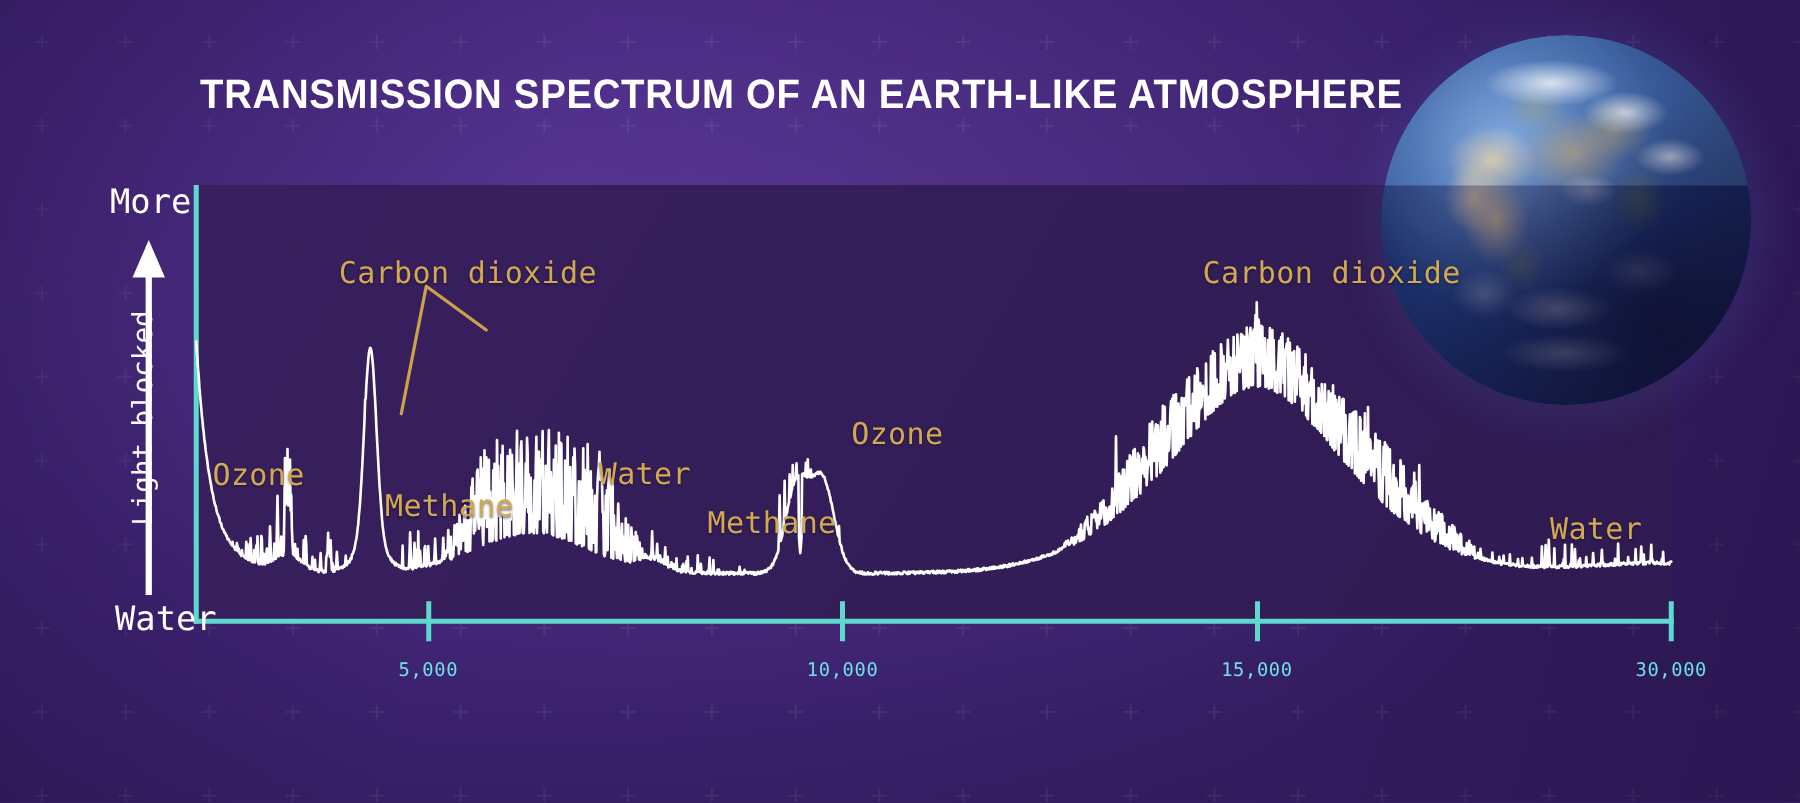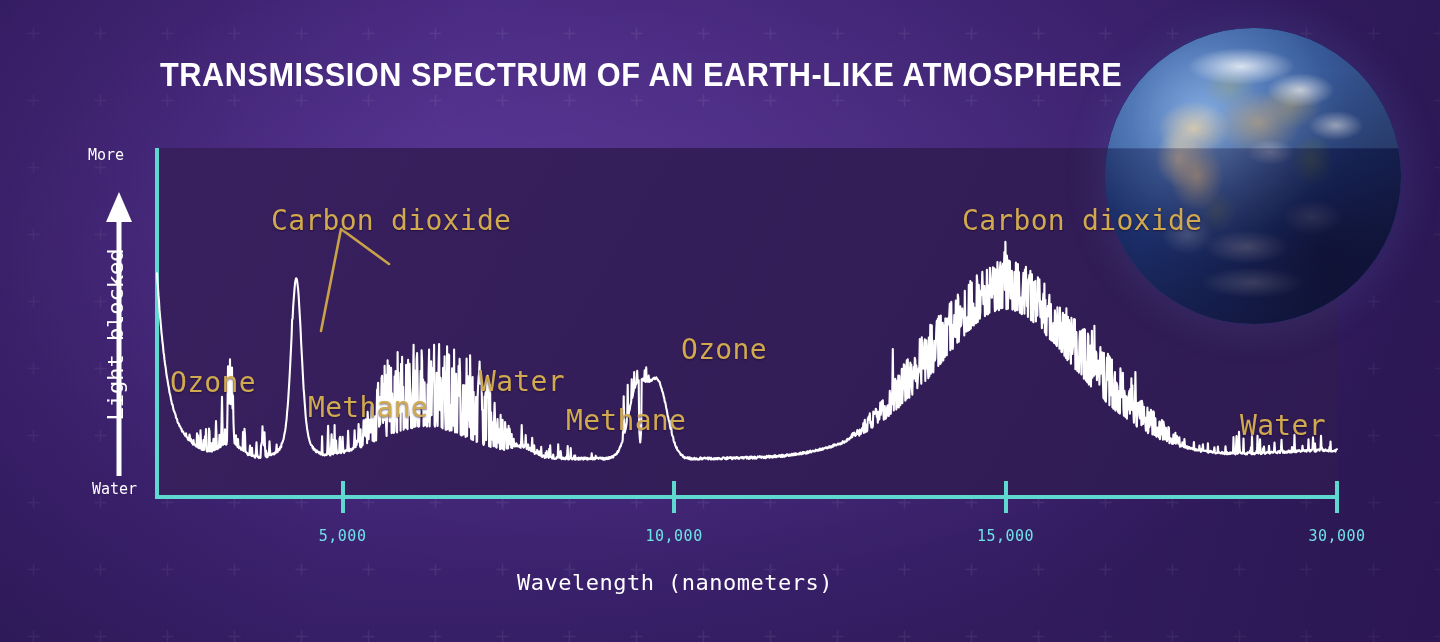--- a/index.html
+++ b/index.html
@@ -101,21 +101,21 @@
     font-size: 22px;
     letter-spacing: 0.5px;
   }
   .x-axis-title-inner { margin-left: -90px; display:inline-block; }
 
   
   .y-more, .y-less {
     position: absolute;
     color: #ffffff;
     font-family: "DejaVu Sans Mono", monospace;
-    font-size: 15px;
+    font-size: 27px;
     white-space: nowrap;
   }
   .y-more { left: 88px; top: 146px; }
   .y-less { left: 92px; top: 480px; }
   .y-axis-title {
     position: absolute;
     left: -5px;
     top: 322px;
     width: 240px;
     text-align: center;
@@ -126,21 +126,21 @@
     transform-origin: center center;
     white-space: nowrap;
   }
   .y-arrow { position: absolute; left: 104px; top: 186px; }
 
   
   .gas-label {
     position: absolute;
     color: #d1a94f;
     font-family: "DejaVu Sans Mono", monospace;
-    font-size: 28px;
+    font-size: 24px;
     letter-spacing: 0.3px;
     white-space: nowrap;
     text-shadow: 0 1px 2px rgba(20,8,45,0.6);
   }
   .leader { position: absolute; left: 0; top: 0; pointer-events: none; }
 
   
   #spectrum { position: absolute; left: 0; top: 0; }
 
   
@@ -248,23 +248,20 @@
   <div id="xticks">
       <div class="tick" style="left: 340.618px;"></div>
       <div class="tick-label" style="left: 342.618px;">5,000</div>
       <div class="tick" style="left: 672.079px;"></div>
       <div class="tick-label" style="left: 674.079px;">10,000</div>
       <div class="tick" style="left: 1003.54px;"></div>
       <div class="tick-label" style="left: 1005.54px; text-align: right;">15,000</div>
       <div class="tick" style="left: 1335px;"></div>
       <div class="tick-label" style="left: 1337px;">30,000</div>
     </div>
-  <div class="x-axis-title">
-    <span class="x-axis-title-inner">Wavelength (nanometers)</span>
-  </div>
 
   <svg id="spectrum" width="1440" height="642">
       <path d="M157.0 273.3 L157.5 281.9 L158.0 288.0 L158.5 295.9 L159.0 301.3 L159.5 309.9 L160.0 315.7 L160.5 321.2 L161.0 326.6 L161.5 332.8 L162.0 336.9 L162.5 342.5 L163.0 345.9 L163.5 352.2 L164.0 354.7 L164.5 359.9 L165.0 363.7 L165.5 366.6 L166.0 370.3 L166.5 374.8 L167.0 377.6 L167.5 380.1 L168.0 383.3 L168.5 386.3 L169.0 388.7 L169.5 392.6 L170.0 394.2 L170.5 396.2 L171.0 399.6 L171.5 401.6 L172.0 404.2 L172.5 404.4 L173.0 407.0 L173.5 409.7 L174.0 411.0 L174.5 412.0 L175.0 413.3 L175.5 414.5 L176.0 417.7 L176.5 418.5 L177.0 418.9 L177.5 421.8 L178.0 423.1 L178.5 423.3 L179.0 424.4 L179.5 426.1 L180.0 426.1 L180.5 427.3 L181.0 428.6 L181.5 428.7 L182.0 431.5 L182.5 431.1 L183.0 431.5 L183.5 432.5 L184.0 433.9 L184.5 433.8 L185.0 435.6 L185.5 436.2 L186.0 433.4 L186.5 436.7 L187.0 437.4 L187.5 437.8 L188.0 439.7 L188.5 437.5 L189.0 440.2 L189.5 434.5 L190.0 437.4 L190.5 441.1 L191.0 438.9 L191.5 441.9 L192.0 443.1 L192.5 442.7 L193.0 444.7 L193.5 440.0 L194.0 443.9 L194.5 444.6 L195.0 444.8 L195.5 445.8 L196.0 444.9 L196.5 446.7 L197.0 433.4 L197.5 446.7 L198.0 435.2 L198.5 448.0 L199.0 447.4 L199.5 448.1 L200.0 443.4 L200.5 430.4 L201.0 441.9 L201.5 449.6 L202.0 448.4 L202.5 449.9 L203.0 448.4 L203.5 440.0 L204.0 449.9 L204.5 444.3 L205.0 436.4 L205.5 443.3 L206.0 429.0 L206.5 449.6 L207.0 451.4 L207.5 450.4 L208.0 451.3 L208.5 450.3 L209.0 428.6 L209.5 431.1 L210.0 451.5 L210.5 442.7 L211.0 451.1 L211.5 450.6 L212.0 451.6 L212.5 443.0 L213.0 444.2 L213.5 438.8 L214.0 450.2 L214.5 450.2 L215.0 449.8 L215.5 438.6 L216.0 421.0 L216.5 436.7 L217.0 449.3 L217.5 448.4 L218.0 447.6 L218.5 448.4 L219.0 445.7 L219.5 434.8 L220.0 439.6 L220.5 447.2 L221.0 445.8 L221.5 423.1 L222.0 396.7 L222.5 424.6 L223.0 445.0 L223.5 435.3 L224.0 440.5 L224.5 443.9 L225.0 429.2 L225.5 443.0 L226.0 444.6 L226.5 444.5 L227.0 440.1 L227.5 407.7 L228.0 366.4 L228.5 403.5 L229.0 371.6 L229.5 398.9 L230.0 359.2 L230.5 404.3 L231.0 385.8 L231.5 402.7 L232.0 367.6 L232.5 408.4 L233.0 395.8 L233.5 422.7 L234.0 434.6 L234.5 443.3 L235.0 443.2 L235.5 444.4 L236.0 435.2 L236.5 445.2 L237.0 444.5 L237.5 446.9 L238.0 439.1 L238.5 447.4 L239.0 448.2 L239.5 446.7 L240.0 447.2 L240.5 447.9 L241.0 449.7 L241.5 449.3 L242.0 449.9 L242.5 449.8 L243.0 432.1 L243.5 451.0 L244.0 445.0 L244.5 428.8 L245.0 435.0 L245.5 451.9 L246.0 451.8 L246.5 452.5 L247.0 452.9 L247.5 454.5 L248.0 455.2 L248.5 453.6 L249.0 455.0 L249.5 453.0 L250.0 445.5 L250.5 453.4 L251.0 455.3 L251.5 455.8 L252.0 447.9 L252.5 456.0 L253.0 455.5 L253.5 455.7 L254.0 455.5 L254.5 457.3 L255.0 457.6 L255.5 456.7 L256.0 451.2 L256.5 442.4 L257.0 452.7 L257.5 456.2 L258.0 457.2 L258.5 456.5 L259.0 458.1 L259.5 457.0 L260.0 456.3 L260.5 457.8 L261.0 445.9 L261.5 444.1 L262.0 441.8 L262.5 426.2 L263.0 441.5 L263.5 438.6 L264.0 445.5 L264.5 432.3 L265.0 446.4 L265.5 455.9 L266.0 450.5 L266.5 457.3 L267.0 453.2 L267.5 457.3 L268.0 455.4 L268.5 455.4 L269.0 450.7 L269.5 441.4 L270.0 450.2 L270.5 455.3 L271.0 455.1 L271.5 455.0 L272.0 454.0 L272.5 454.0 L273.0 453.4 L273.5 453.4 L274.0 454.5 L274.5 453.5 L275.1 452.3 L275.6 453.3 L276.1 451.6 L276.6 444.5 L277.1 451.5 L277.6 452.1 L278.1 449.1 L278.6 449.9 L279.1 450.1 L279.6 449.7 L280.1 447.5 L280.6 446.4 L281.1 447.3 L281.6 443.4 L282.1 443.2 L282.6 442.0 L283.1 440.4 L283.6 439.2 L284.1 435.8 L284.6 433.2 L285.1 431.0 L285.6 427.7 L286.1 422.9 L286.6 419.3 L287.1 412.2 L287.6 407.3 L288.1 401.2 L288.6 392.9 L289.1 385.0 L289.6 376.1 L290.1 366.8 L290.6 356.6 L291.1 346.4 L291.6 336.2 L292.1 319.8 L292.6 318.8 L293.1 308.0 L293.6 300.7 L294.1 294.3 L294.6 287.9 L295.1 282.6 L295.6 280.0 L296.1 278.3 L296.6 278.8 L297.1 280.7 L297.6 284.8 L298.1 289.2 L298.6 295.1 L299.1 303.8 L299.6 312.5 L300.1 320.5 L300.6 329.9 L301.1 341.7 L301.6 351.0 L302.1 359.9 L302.6 369.7 L303.1 379.0 L303.6 388.4 L304.1 394.2 L304.6 401.6 L305.1 408.1 L305.6 415.3 L306.1 420.7 L306.6 424.7 L307.1 428.7 L307.6 431.5 L308.1 434.5 L308.6 437.4 L309.1 438.9 L309.6 441.2 L310.1 442.6 L310.6 444.3 L311.1 445.1 L311.6 445.3 L312.1 445.8 L312.6 448.0 L313.1 446.9 L313.6 449.7 L314.1 448.8 L314.6 448.9 L315.1 450.2 L315.6 451.4 L316.1 452.1 L316.6 450.3 L317.1 452.3 L317.6 451.4 L318.1 451.8 L318.6 451.9 L319.1 453.4 L319.6 452.4 L320.1 452.8 L320.6 454.4 L321.1 454.3 L321.6 453.2 L322.1 436.4 L322.6 455.2 L323.1 454.3 L323.6 454.2 L324.1 454.6 L324.6 455.5 L325.1 455.2 L325.6 454.4 L326.1 454.6 L326.6 455.1 L327.1 454.0 L327.6 441.8 L328.1 425.9 L328.6 442.5 L329.1 454.2 L329.6 453.8 L330.1 455.5 L330.6 455.0 L331.1 446.3 L331.6 434.3 L332.1 447.3 L332.6 454.1 L333.1 454.3 L333.6 439.7 L334.1 452.9 L334.6 425.0 L335.1 452.9 L335.6 449.7 L336.1 440.6 L336.6 449.7 L337.1 453.6 L337.6 452.1 L338.1 452.5 L338.6 453.0 L339.1 452.5 L339.6 438.6 L340.1 436.8 L340.6 452.4 L341.1 453.1 L341.6 452.2 L342.1 446.5 L342.6 436.9 L343.1 447.5 L343.6 450.9 L344.1 452.9 L344.6 451.1 L345.1 451.5 L345.6 450.4 L346.1 450.1 L346.6 450.5 L347.1 450.8 L347.6 444.1 L348.1 430.8 L348.6 443.5 L349.1 451.3 L349.6 450.4 L350.1 449.0 L350.6 450.0 L351.1 450.4 L351.6 450.4 L352.1 448.8 L352.6 448.3 L353.1 449.0 L353.6 447.8 L354.1 442.7 L354.6 430.2 L355.1 442.5 L355.6 447.1 L356.1 441.7 L356.6 445.0 L357.1 440.4 L357.6 442.0 L358.1 438.8 L358.6 424.1 L359.1 439.1 L359.6 439.7 L360.1 446.7 L360.6 429.4 L361.1 447.5 L361.6 445.9 L362.1 445.6 L362.6 445.1 L363.1 434.4 L363.6 420.3 L364.1 435.7 L364.6 427.6 L365.1 431.3 L365.6 419.2 L366.1 436.7 L366.6 423.8 L367.1 443.2 L367.6 411.9 L368.1 420.3 L368.6 439.3 L369.1 425.6 L369.6 419.7 L370.1 428.9 L370.6 432.5 L371.1 426.3 L371.6 406.0 L372.1 404.5 L372.6 440.8 L373.1 415.8 L373.6 433.2 L374.1 441.5 L374.6 420.9 L375.1 416.2 L375.6 439.5 L376.1 440.5 L376.6 415.9 L377.1 389.7 L377.6 390.5 L378.1 382.8 L378.6 402.5 L379.1 426.8 L379.6 397.0 L380.1 424.6 L380.6 410.4 L381.1 406.0 L381.6 378.0 L382.1 375.7 L382.6 415.9 L383.1 422.9 L383.6 383.8 L384.1 420.2 L384.6 365.8 L385.1 387.0 L385.6 374.8 L386.1 425.7 L386.6 436.0 L387.1 414.1 L387.6 360.3 L388.1 411.6 L388.6 414.4 L389.1 365.9 L389.6 421.5 L390.1 395.1 L390.6 399.3 L391.1 367.8 L391.6 433.1 L392.1 393.2 L392.6 409.3 L393.1 405.7 L393.6 433.0 L394.1 432.4 L394.6 376.2 L395.1 407.8 L395.6 371.1 L396.1 408.4 L396.6 431.1 L397.1 432.5 L397.6 352.0 L398.1 388.9 L398.6 372.6 L399.1 399.4 L399.6 412.9 L400.1 388.3 L400.6 430.8 L401.1 363.8 L401.6 411.4 L402.1 356.7 L402.6 411.7 L403.1 386.7 L403.6 429.8 L404.1 401.2 L404.6 420.0 L405.1 427.8 L405.6 405.5 L406.1 364.8 L406.6 401.9 L407.1 428.4 L407.6 429.1 L408.1 359.8 L408.6 415.8 L409.1 384.6 L409.6 363.9 L410.1 388.2 L410.6 393.8 L411.1 427.9 L411.6 406.8 L412.1 428.2 L412.6 410.2 L413.1 374.9 L413.6 344.7 L414.1 426.9 L414.6 405.0 L415.1 370.8 L415.6 426.5 L416.1 416.5 L416.6 359.4 L417.1 353.0 L417.6 377.5 L418.1 426.2 L418.6 426.7 L419.1 426.3 L419.6 409.7 L420.1 401.9 L420.6 370.9 L421.1 405.4 L421.6 350.2 L422.1 361.2 L422.6 409.7 L423.1 379.5 L423.6 426.3 L424.1 411.9 L424.6 382.3 L425.1 413.6 L425.6 425.1 L426.1 411.9 L426.6 425.2 L427.1 426.6 L427.6 384.3 L428.1 421.8 L428.6 374.0 L429.1 349.5 L429.6 426.5 L430.1 408.3 L430.6 366.6 L431.1 361.2 L431.6 415.3 L432.1 382.9 L432.6 373.0 L433.1 367.7 L433.6 371.6 L434.1 344.9 L434.6 425.2 L435.1 426.6 L435.6 411.3 L436.1 416.3 L436.6 372.7 L437.1 415.7 L437.6 426.0 L438.1 399.7 L438.6 363.8 L439.1 344.0 L439.6 396.2 L440.1 410.2 L440.6 377.7 L441.1 387.3 L441.6 427.3 L442.1 427.3 L442.6 428.3 L443.1 367.9 L443.6 387.1 L444.1 395.2 L444.6 356.4 L445.1 413.2 L445.6 429.6 L446.1 371.7 L446.6 429.8 L447.1 346.3 L447.6 429.0 L448.1 356.8 L448.6 354.3 L449.1 355.3 L449.6 430.8 L450.1 429.9 L450.6 419.8 L451.1 404.8 L451.6 430.5 L452.1 368.4 L452.6 384.3 L453.1 402.6 L453.6 425.7 L454.1 349.5 L454.6 425.2 L455.1 432.5 L455.6 431.0 L456.1 373.7 L456.6 431.7 L457.1 432.6 L457.6 396.8 L458.1 395.8 L458.6 365.9 L459.1 395.8 L459.6 358.8 L460.1 374.1 L460.6 434.7 L461.1 433.2 L461.6 435.5 L462.1 434.9 L462.6 411.7 L463.1 385.1 L463.6 434.4 L464.1 385.9 L464.6 385.3 L465.1 422.9 L465.6 436.9 L466.1 401.5 L466.6 358.6 L467.1 436.1 L467.6 375.7 L468.1 379.7 L468.6 420.2 L469.1 381.0 L469.6 427.1 L470.1 355.3 L470.6 390.5 L471.1 438.3 L471.6 439.4 L472.1 427.9 L472.6 377.1 L473.1 440.1 L473.6 391.9 L474.1 414.5 L474.6 434.1 L475.1 416.4 L475.6 429.6 L476.1 396.7 L476.6 441.9 L477.1 441.6 L477.6 397.8 L478.1 385.5 L478.6 377.6 L479.1 372.3 L479.6 361.5 L480.1 383.7 L480.6 371.6 L481.1 381.6 L481.6 383.0 L482.1 410.0 L482.6 409.7 L483.1 443.3 L483.6 445.0 L484.1 443.4 L484.6 396.5 L485.1 399.1 L485.6 392.0 L486.1 440.1 L486.6 388.8 L487.1 382.4 L487.6 375.7 L488.1 397.2 L488.6 390.9 L489.1 446.2 L489.6 420.2 L490.1 384.7 L490.6 447.0 L491.1 412.2 L491.6 427.6 L492.1 439.4 L492.6 422.4 L493.1 438.5 L493.6 446.3 L494.1 417.8 L494.6 402.9 L495.1 420.5 L495.6 446.8 L496.1 425.2 L496.6 447.7 L497.1 427.8 L497.6 419.0 L498.1 439.9 L498.6 442.6 L499.1 429.5 L499.6 442.4 L500.1 449.2 L500.6 414.7 L501.1 435.2 L501.6 421.0 L502.1 448.8 L502.6 419.9 L503.1 448.7 L503.6 449.2 L504.1 449.9 L504.6 447.7 L505.1 422.0 L505.6 430.5 L506.1 430.0 L506.6 429.4 L507.1 448.7 L507.6 448.1 L508.1 448.2 L508.6 425.7 L509.1 444.4 L509.6 428.6 L510.1 433.9 L510.6 435.1 L511.2 447.6 L511.7 434.1 L512.2 448.0 L512.7 444.6 L513.2 444.9 L513.7 438.8 L514.2 446.3 L514.7 446.5 L515.2 446.3 L515.7 445.2 L516.2 443.3 L516.7 446.2 L517.2 444.4 L517.7 446.2 L518.2 446.5 L518.7 446.0 L519.2 446.1 L519.7 447.1 L520.2 444.7 L520.7 447.8 L521.2 441.2 L521.7 425.1 L522.2 440.2 L522.7 445.1 L523.2 447.3 L523.7 447.7 L524.2 446.6 L524.7 444.8 L525.2 445.7 L525.7 435.0 L526.2 445.3 L526.7 448.9 L527.2 444.5 L527.7 448.6 L528.2 444.5 L528.7 450.0 L529.2 448.9 L529.7 449.5 L530.2 447.7 L530.7 449.8 L531.2 451.2 L531.7 446.8 L532.2 437.8 L532.7 448.4 L533.2 451.8 L533.7 451.9 L534.2 445.4 L534.7 453.9 L535.2 453.5 L535.7 452.1 L536.2 453.1 L536.7 453.3 L537.2 449.8 L537.7 453.4 L538.2 453.7 L538.7 454.9 L539.2 451.2 L539.7 455.3 L540.2 454.6 L540.7 455.5 L541.2 446.7 L541.7 456.6 L542.2 456.9 L542.7 455.8 L543.2 455.8 L543.7 455.4 L544.2 455.9 L544.7 457.9 L545.2 457.5 L545.7 452.7 L546.2 457.5 L546.7 451.1 L547.2 456.8 L547.7 456.2 L548.2 456.3 L548.7 457.9 L549.2 448.9 L549.7 456.6 L550.2 445.2 L550.7 457.0 L551.2 457.1 L551.7 457.1 L552.2 458.6 L552.7 457.4 L553.2 454.5 L553.7 458.5 L554.2 458.8 L554.7 459.0 L555.2 458.8 L555.7 458.4 L556.2 458.7 L556.7 457.1 L557.2 457.6 L557.7 457.5 L558.2 444.2 L558.7 457.4 L559.2 451.7 L559.7 457.1 L560.2 457.9 L560.7 451.1 L561.2 456.3 L561.7 459.2 L562.2 457.4 L562.7 458.1 L563.2 457.7 L563.7 459.0 L564.2 458.7 L564.7 458.2 L565.2 459.4 L565.7 457.3 L566.2 458.4 L566.7 458.6 L567.2 453.9 L567.7 446.0 L568.2 459.4 L568.7 459.5 L569.2 459.2 L569.7 457.6 L570.2 457.5 L570.7 448.0 L571.2 458.5 L571.7 457.9 L572.2 459.5 L572.7 458.6 L573.2 458.4 L573.7 458.5 L574.2 455.6 L574.7 459.5 L575.2 455.6 L575.7 459.6 L576.2 458.2 L576.7 458.3 L577.2 458.1 L577.7 458.5 L578.2 459.7 L578.7 457.5 L579.2 458.1 L579.7 459.3 L580.2 458.2 L580.7 459.4 L581.2 457.6 L581.7 457.6 L582.2 457.8 L582.7 458.3 L583.2 459.7 L583.7 459.3 L584.2 457.4 L584.7 458.9 L585.2 458.8 L585.7 457.6 L586.2 458.9 L586.7 457.8 L587.2 459.7 L587.7 458.2 L588.2 459.3 L588.7 458.4 L589.2 458.7 L589.7 458.3 L590.2 459.2 L590.7 457.5 L591.2 459.0 L591.7 453.4 L592.2 457.9 L592.7 459.5 L593.2 457.7 L593.7 457.8 L594.2 459.5 L594.7 458.1 L595.2 459.1 L595.7 455.8 L596.2 458.1 L596.7 457.5 L597.2 457.7 L597.7 458.2 L598.2 457.8 L598.7 458.9 L599.2 457.8 L599.7 457.8 L600.2 457.5 L600.7 457.7 L601.2 458.9 L601.7 457.9 L602.2 458.6 L602.7 457.6 L603.2 459.7 L603.7 458.1 L604.2 458.0 L604.7 459.7 L605.2 459.3 L605.7 459.3 L606.2 457.5 L606.7 458.6 L607.2 459.1 L607.7 458.9 L608.2 457.4 L608.7 458.9 L609.2 457.1 L609.7 458.3 L610.2 458.3 L610.7 457.0 L611.2 457.6 L611.7 456.3 L612.2 457.5 L612.7 456.1 L613.2 457.5 L613.7 455.7 L614.2 455.4 L614.7 454.6 L615.2 455.0 L615.7 454.4 L616.2 453.7 L616.7 454.3 L617.2 452.2 L617.7 451.1 L618.2 452.2 L618.7 450.6 L619.2 449.4 L619.7 447.8 L620.2 446.4 L620.7 446.5 L621.2 444.3 L621.7 443.0 L622.2 442.3 L622.7 440.1 L623.2 423.0 L623.7 396.2 L624.2 421.3 L624.7 432.7 L625.2 430.3 L625.7 429.0 L626.2 426.0 L626.7 422.8 L627.2 415.0 L627.7 384.7 L628.2 413.2 L628.7 414.1 L629.2 410.9 L629.7 409.9 L630.2 406.0 L630.7 404.0 L631.2 401.7 L631.7 379.4 L632.2 398.1 L632.7 396.0 L633.2 392.7 L633.7 390.9 L634.2 372.1 L634.7 388.2 L635.2 386.8 L635.7 384.6 L636.2 384.1 L636.7 382.1 L637.2 370.7 L637.7 382.3 L638.2 380.4 L638.7 380.3 L639.2 429.8 L639.7 436.7 L640.2 442.5 L640.7 437.3 L641.2 429.5 L641.7 379.1 L642.2 378.9 L642.7 379.0 L643.2 378.6 L643.7 380.6 L644.2 381.1 L644.7 370.3 L645.2 380.2 L645.7 381.9 L646.2 367.4 L646.7 380.8 L647.2 380.9 L647.7 381.7 L648.2 380.0 L648.7 375.6 L649.2 382.0 L649.7 380.5 L650.2 381.3 L650.7 379.7 L651.2 380.6 L651.7 380.8 L652.2 379.6 L652.7 378.6 L653.2 378.9 L653.7 378.2 L654.2 377.5 L654.7 379.1 L655.2 379.1 L655.7 378.6 L656.2 377.3 L656.7 378.0 L657.2 378.9 L657.7 379.7 L658.2 380.4 L658.7 381.3 L659.2 381.2 L659.7 382.0 L660.2 384.6 L660.7 386.1 L661.2 387.7 L661.7 388.7 L662.2 391.4 L662.7 392.0 L663.2 393.9 L663.7 396.5 L664.2 397.8 L664.7 401.7 L665.2 402.1 L665.7 404.6 L666.2 407.9 L666.7 409.8 L667.2 412.6 L667.7 416.0 L668.2 417.1 L668.7 420.4 L669.2 421.5 L669.7 423.9 L670.2 427.7 L670.7 429.0 L671.2 420.8 L671.7 433.3 L672.2 435.4 L672.7 436.1 L673.2 437.4 L673.7 441.0 L674.2 442.7 L674.7 442.4 L675.2 445.2 L675.7 446.2 L676.2 447.9 L676.7 447.2 L677.2 449.8 L677.7 450.1 L678.2 450.9 L678.7 451.1 L679.2 452.1 L679.7 452.5 L680.2 453.4 L680.7 454.8 L681.2 454.2 L681.7 455.4 L682.2 455.4 L682.7 455.2 L683.2 457.2 L683.7 456.9 L684.2 456.8 L684.7 458.3 L685.2 457.4 L685.7 458.0 L686.2 457.7 L686.7 458.2 L687.2 457.6 L687.7 457.2 L688.2 458.8 L688.7 457.7 L689.2 458.9 L689.7 457.2 L690.2 459.4 L690.7 459.3 L691.2 459.4 L691.7 458.1 L692.2 459.6 L692.7 459.3 L693.2 459.4 L693.7 459.3 L694.2 457.8 L694.7 459.4 L695.2 458.4 L695.7 459.5 L696.2 458.4 L696.7 458.4 L697.2 458.9 L697.7 459.7 L698.2 459.7 L698.7 459.2 L699.2 459.0 L699.7 459.5 L700.2 457.5 L700.7 457.4 L701.2 457.9 L701.7 458.9 L702.2 459.5 L702.7 458.5 L703.2 458.0 L703.7 458.5 L704.2 457.5 L704.7 457.5 L705.2 458.0 L705.7 458.7 L706.2 458.5 L706.7 458.2 L707.2 457.8 L707.7 457.5 L708.2 459.4 L708.7 458.0 L709.2 457.5 L709.7 458.6 L710.2 457.8 L710.7 459.5 L711.2 457.7 L711.7 459.3 L712.2 459.1 L712.7 459.1 L713.2 459.3 L713.7 458.3 L714.2 459.4 L714.7 458.3 L715.2 458.1 L715.7 459.3 L716.2 459.2 L716.7 458.0 L717.2 458.1 L717.7 459.3 L718.2 457.9 L718.7 458.3 L719.2 458.0 L719.7 458.3 L720.2 459.3 L720.7 459.2 L721.2 458.8 L721.7 459.3 L722.2 458.9 L722.7 457.7 L723.2 457.2 L723.7 457.4 L724.2 457.6 L724.7 458.1 L725.2 458.9 L725.7 458.3 L726.2 459.4 L726.7 457.4 L727.2 457.2 L727.7 458.9 L728.2 458.2 L728.7 457.7 L729.2 457.4 L729.7 458.0 L730.2 458.0 L730.7 457.1 L731.2 457.2 L731.7 458.8 L732.2 459.3 L732.7 457.6 L733.2 458.4 L733.7 457.5 L734.2 457.3 L734.7 458.4 L735.2 458.6 L735.7 458.6 L736.2 457.0 L736.7 457.9 L737.2 457.2 L737.7 457.2 L738.2 458.7 L738.7 457.8 L739.2 458.9 L739.7 457.7 L740.2 457.8 L740.7 457.3 L741.2 457.4 L741.7 457.0 L742.2 458.3 L742.7 457.1 L743.2 457.2 L743.7 458.6 L744.2 457.3 L744.7 457.1 L745.2 456.9 L745.7 457.3 L746.2 456.7 L746.7 458.6 L747.3 456.9 L747.8 458.0 L748.3 458.4 L748.8 458.9 L749.3 457.2 L749.8 456.6 L750.3 458.4 L750.8 458.0 L751.3 456.6 L751.8 456.6 L752.3 457.9 L752.8 458.6 L753.3 457.0 L753.8 457.4 L754.3 456.6 L754.8 458.6 L755.3 456.9 L755.8 457.4 L756.3 458.6 L756.8 457.9 L757.3 457.6 L757.8 456.4 L758.3 456.6 L758.8 457.0 L759.3 457.2 L759.8 456.2 L760.3 456.6 L760.8 456.6 L761.3 457.9 L761.8 456.7 L762.3 457.2 L762.8 456.7 L763.3 457.6 L763.8 458.2 L764.3 456.7 L764.8 457.8 L765.3 457.4 L765.8 458.1 L766.3 456.3 L766.8 455.9 L767.3 457.2 L767.8 456.8 L768.3 456.2 L768.8 455.7 L769.3 457.8 L769.8 457.3 L770.3 455.9 L770.8 456.2 L771.3 457.3 L771.8 456.6 L772.3 456.0 L772.8 457.6 L773.3 457.0 L773.8 456.4 L774.3 455.3 L774.8 457.2 L775.3 455.2 L775.8 456.7 L776.3 457.2 L776.8 456.3 L777.3 456.0 L777.8 456.3 L778.3 456.7 L778.8 455.4 L779.3 455.4 L779.8 455.1 L780.3 456.8 L780.8 457.0 L781.3 456.6 L781.8 454.7 L782.3 456.9 L782.8 454.8 L783.3 455.2 L783.8 456.7 L784.3 456.6 L784.8 456.6 L785.3 455.1 L785.8 456.1 L786.3 455.9 L786.8 454.2 L787.3 454.3 L787.8 454.6 L788.3 455.4 L788.8 456.0 L789.3 454.5 L789.8 455.7 L790.3 454.7 L790.8 454.9 L791.3 455.4 L791.8 453.8 L792.3 454.3 L792.8 455.3 L793.3 454.7 L793.8 453.5 L794.3 455.2 L794.8 454.4 L795.3 453.3 L795.8 455.0 L796.3 453.6 L796.8 454.6 L797.3 454.2 L797.8 454.2 L798.3 453.6 L798.8 454.5 L799.3 453.4 L799.8 454.2 L800.3 452.6 L800.8 453.3 L801.3 454.4 L801.8 452.8 L802.3 453.9 L802.8 452.0 L803.3 453.8 L803.8 452.0 L804.3 452.3 L804.8 452.8 L805.3 453.3 L805.8 453.6 L806.3 452.0 L806.8 453.4 L807.3 451.2 L807.8 453.1 L808.3 453.0 L808.8 451.4 L809.3 451.2 L809.8 452.4 L810.3 450.6 L810.8 451.5 L811.3 452.3 L811.8 451.7 L812.3 451.4 L812.8 450.7 L813.3 451.3 L813.8 451.0 L814.3 450.9 L814.8 451.4 L815.3 451.3 L815.8 449.7 L816.3 450.7 L816.8 450.4 L817.3 450.1 L817.8 450.8 L818.3 449.6 L818.8 449.3 L819.3 450.4 L819.8 448.5 L820.3 449.0 L820.8 450.1 L821.3 449.2 L821.8 450.0 L822.3 448.2 L822.8 448.5 L823.3 449.4 L823.8 448.5 L824.3 448.0 L824.8 448.1 L825.3 447.8 L825.8 447.3 L826.3 448.2 L826.8 447.4 L827.3 448.3 L827.8 447.2 L828.3 447.3 L828.8 447.8 L829.3 446.2 L829.8 447.4 L830.3 447.6 L830.8 446.4 L831.3 447.3 L831.8 446.0 L832.3 446.6 L832.8 446.8 L833.3 444.6 L833.8 445.8 L834.3 445.7 L834.8 444.3 L835.3 445.4 L835.8 445.2 L836.3 445.4 L836.8 444.9 L837.3 444.3 L837.8 443.7 L838.3 443.5 L838.8 444.6 L839.3 443.6 L839.8 443.6 L840.3 444.3 L840.8 443.1 L841.3 442.9 L841.8 443.8 L842.3 442.1 L842.8 441.1 L843.3 442.5 L843.8 442.8 L844.3 442.8 L844.8 441.4 L845.3 441.6 L845.8 441.8 L846.3 441.6 L846.8 439.4 L847.3 440.7 L847.8 438.8 L848.3 438.8 L848.8 439.2 L849.3 439.5 L849.8 438.1 L850.3 437.6 L850.8 437.8 L851.3 436.5 L851.8 434.4 L852.3 437.1 L852.8 433.1 L853.3 435.1 L853.8 434.7 L854.3 432.5 L854.8 434.4 L855.3 435.9 L855.8 435.3 L856.3 434.3 L856.8 433.2 L857.3 430.1 L857.8 433.9 L858.3 430.9 L858.8 434.4 L859.3 435.7 L859.8 429.6 L860.3 431.3 L860.8 434.0 L861.3 430.4 L861.8 429.4 L862.3 427.9 L862.8 430.7 L863.3 423.4 L863.8 432.9 L864.3 424.0 L864.8 419.7 L865.3 432.3 L865.8 424.4 L866.3 430.4 L866.8 431.5 L867.3 430.3 L867.8 418.7 L868.3 417.9 L868.8 416.3 L869.3 419.7 L869.8 413.4 L870.3 423.5 L870.8 421.6 L871.3 427.4 L871.8 423.9 L872.3 427.6 L872.8 426.4 L873.3 411.5 L873.8 412.4 L874.3 414.0 L874.8 413.7 L875.3 413.6 L875.8 408.7 L876.3 409.8 L876.8 416.9 L877.3 412.9 L877.8 422.6 L878.3 411.9 L878.8 416.7 L879.3 419.4 L879.8 413.6 L880.3 402.6 L880.8 414.8 L881.3 408.6 L881.8 401.4 L882.3 404.5 L882.8 400.3 L883.3 411.7 L883.8 419.7 L884.3 415.7 L884.8 406.1 L885.3 418.8 L885.8 418.5 L886.3 417.1 L886.8 409.5 L887.3 406.3 L887.8 405.3 L888.3 415.6 L888.8 415.9 L889.3 409.1 L889.8 390.9 L890.3 413.9 L890.8 413.7 L891.3 393.5 L891.8 404.1 L892.3 388.5 L892.8 349.1 L893.3 389.3 L893.8 410.4 L894.3 386.3 L894.8 400.3 L895.3 378.9 L895.8 382.7 L896.3 409.5 L896.8 381.3 L897.3 407.3 L897.8 395.2 L898.3 375.6 L898.8 407.5 L899.3 375.9 L899.8 398.8 L900.3 405.3 L900.8 395.9 L901.3 390.5 L901.8 368.8 L902.3 403.2 L902.8 389.8 L903.3 387.5 L903.8 364.2 L904.3 365.4 L904.8 377.1 L905.3 400.6 L905.8 399.6 L906.3 368.5 L906.8 360.2 L907.3 398.3 L907.8 359.3 L908.3 389.7 L908.8 367.8 L909.3 397.6 L909.8 386.2 L910.3 362.6 L910.8 375.9 L911.3 364.5 L911.8 386.6 L912.3 394.8 L912.8 371.7 L913.3 376.9 L913.8 366.9 L914.3 378.5 L914.8 357.9 L915.3 360.1 L915.8 381.3 L916.3 365.3 L916.8 369.9 L917.3 388.1 L917.8 379.6 L918.3 371.4 L918.8 368.7 L919.3 367.0 L919.8 339.0 L920.3 372.2 L920.8 372.6 L921.3 383.7 L921.8 337.3 L922.3 361.9 L922.8 359.4 L923.3 368.8 L923.8 354.6 L924.3 343.0 L924.8 339.4 L925.3 381.0 L925.8 353.3 L926.3 340.2 L926.8 349.9 L927.3 368.3 L927.8 366.8 L928.3 378.2 L928.8 337.5 L929.3 376.4 L929.8 357.2 L930.3 324.7 L930.8 373.7 L931.3 338.1 L931.8 325.4 L932.3 371.5 L932.8 355.6 L933.3 372.4 L933.8 355.2 L934.3 340.8 L934.8 360.8 L935.3 358.8 L935.8 345.9 L936.3 329.4 L936.8 320.8 L937.3 326.2 L937.8 318.9 L938.3 365.9 L938.8 316.0 L939.3 317.4 L939.8 363.1 L940.3 363.9 L940.8 315.5 L941.3 362.5 L941.8 344.9 L942.3 346.4 L942.8 322.9 L943.3 360.4 L943.8 335.5 L944.3 325.6 L944.8 357.1 L945.3 318.5 L945.8 318.4 L946.3 354.8 L946.8 355.3 L947.3 323.3 L947.8 318.6 L948.3 323.3 L948.8 324.4 L949.3 313.7 L949.8 303.6 L950.3 350.3 L950.8 343.1 L951.3 301.9 L951.8 348.5 L952.3 348.0 L952.8 348.8 L953.3 324.9 L953.8 333.5 L954.3 315.0 L954.8 336.4 L955.3 336.9 L955.8 300.6 L956.3 336.5 L956.8 311.8 L957.3 342.8 L957.8 294.6 L958.3 298.1 L958.8 341.6 L959.3 328.2 L959.8 327.3 L960.3 306.4 L960.8 326.1 L961.3 324.3 L961.8 313.5 L962.3 308.6 L962.8 316.6 L963.3 311.8 L963.8 318.5 L964.3 335.4 L964.8 290.8 L965.3 321.0 L965.8 320.3 L966.3 331.6 L966.8 331.1 L967.3 317.3 L967.8 330.8 L968.3 329.8 L968.8 284.9 L969.3 330.0 L969.8 328.0 L970.3 281.0 L970.8 328.6 L971.3 307.3 L971.8 282.6 L972.3 325.2 L972.8 310.2 L973.3 303.6 L973.8 325.4 L974.3 312.0 L974.8 307.7 L975.3 323.1 L975.8 321.8 L976.3 323.1 L976.8 275.4 L977.3 281.5 L977.8 322.0 L978.3 301.8 L978.8 284.9 L979.3 306.1 L979.8 318.7 L980.3 312.3 L980.8 291.1 L981.3 294.9 L981.8 286.7 L982.3 271.9 L982.8 285.9 L983.4 304.1 L983.9 288.6 L984.4 286.0 L984.9 316.1 L985.4 314.3 L985.9 314.3 L986.4 301.5 L986.9 269.7 L987.4 298.5 L987.9 314.4 L988.4 312.4 L988.9 285.4 L989.4 312.8 L989.9 267.7 L990.4 277.7 L990.9 289.8 L991.4 293.7 L991.9 297.8 L992.4 285.0 L992.9 267.2 L993.4 293.9 L993.9 268.0 L994.4 295.1 L994.9 311.3 L995.4 269.4 L995.9 310.0 L996.4 274.9 L996.9 308.8 L997.4 262.0 L997.9 272.4 L998.4 295.1 L998.9 310.1 L999.4 308.3 L999.9 270.0 L1000.4 262.3 L1000.9 298.4 L1001.4 308.1 L1001.9 266.0 L1002.4 308.0 L1002.9 263.9 L1003.4 280.8 L1003.9 268.1 L1004.4 252.0 L1004.9 289.9 L1005.4 241.9 L1005.9 272.2 L1006.4 309.3 L1006.9 255.6 L1007.4 263.4 L1007.9 308.8 L1008.4 279.3 L1008.9 260.6 L1009.4 274.3 L1009.9 261.4 L1010.4 298.5 L1010.9 289.1 L1011.4 298.6 L1011.9 270.7 L1012.4 309.6 L1012.9 308.8 L1013.4 308.5 L1013.9 302.3 L1014.4 272.1 L1014.9 310.8 L1015.4 310.7 L1015.9 262.5 L1016.4 281.8 L1016.9 278.7 L1017.4 310.2 L1017.9 264.0 L1018.4 298.4 L1018.9 272.1 L1019.4 296.5 L1019.9 312.8 L1020.4 297.4 L1020.9 305.6 L1021.4 313.7 L1021.9 314.1 L1022.4 294.8 L1022.9 284.1 L1023.4 272.7 L1023.9 277.0 L1024.4 313.7 L1024.9 269.6 L1025.4 295.6 L1025.9 266.8 L1026.4 289.1 L1026.9 306.3 L1027.4 286.1 L1027.9 316.9 L1028.4 279.3 L1028.9 279.4 L1029.4 274.9 L1029.9 281.7 L1030.4 270.9 L1030.9 320.1 L1031.4 320.0 L1031.9 274.3 L1032.4 320.8 L1032.9 311.6 L1033.4 322.3 L1033.9 282.2 L1034.4 281.9 L1034.9 308.7 L1035.4 280.8 L1035.9 321.4 L1036.4 300.3 L1036.9 299.7 L1037.4 315.6 L1037.9 277.4 L1038.4 290.6 L1038.9 301.2 L1039.4 279.3 L1039.9 302.6 L1040.4 317.1 L1040.9 301.3 L1041.4 312.3 L1041.9 328.3 L1042.4 315.2 L1042.9 301.2 L1043.4 293.6 L1043.9 322.6 L1044.4 283.5 L1044.9 332.4 L1045.4 299.8 L1045.9 334.3 L1046.4 335.4 L1046.9 312.4 L1047.4 310.5 L1047.9 305.8 L1048.4 316.3 L1048.9 303.6 L1049.4 294.7 L1049.9 339.2 L1050.4 306.9 L1050.9 304.1 L1051.4 340.4 L1051.9 336.2 L1052.4 332.1 L1052.9 341.0 L1053.4 323.1 L1053.9 342.8 L1054.4 343.0 L1054.9 310.4 L1055.4 318.5 L1055.9 344.7 L1056.4 320.9 L1056.9 346.1 L1057.4 307.2 L1057.9 322.5 L1058.4 331.9 L1058.9 324.8 L1059.4 348.7 L1059.9 307.5 L1060.4 326.6 L1060.9 322.7 L1061.4 351.7 L1061.9 352.1 L1062.4 340.1 L1062.9 312.8 L1063.4 326.9 L1063.9 339.0 L1064.4 355.8 L1064.9 314.8 L1065.4 326.7 L1065.9 357.9 L1066.4 308.3 L1066.9 348.1 L1067.4 360.1 L1067.9 316.8 L1068.4 359.1 L1068.9 319.9 L1069.4 326.3 L1069.9 323.3 L1070.4 340.7 L1070.9 363.8 L1071.4 317.7 L1071.9 333.7 L1072.4 354.0 L1072.9 347.5 L1073.4 343.4 L1073.9 319.2 L1074.4 319.1 L1074.9 319.4 L1075.4 369.2 L1075.9 369.3 L1076.4 332.0 L1076.9 353.2 L1077.4 371.0 L1077.9 356.9 L1078.4 362.3 L1078.9 372.6 L1079.4 341.2 L1079.9 331.4 L1080.4 358.9 L1080.9 345.2 L1081.4 374.4 L1081.9 330.6 L1082.4 331.0 L1082.9 329.7 L1083.4 334.9 L1083.9 378.8 L1084.4 329.0 L1084.9 329.7 L1085.4 365.0 L1085.9 380.5 L1086.4 362.4 L1086.9 381.4 L1087.4 382.4 L1087.9 333.6 L1088.4 335.9 L1088.9 384.6 L1089.4 359.4 L1089.9 365.3 L1090.4 345.5 L1090.9 386.4 L1091.4 367.1 L1091.9 330.7 L1092.4 377.8 L1092.9 367.4 L1093.4 372.1 L1093.9 375.7 L1094.4 325.7 L1094.9 374.5 L1095.4 367.2 L1095.9 351.5 L1096.4 353.6 L1096.9 380.2 L1097.4 367.1 L1097.9 362.2 L1098.4 360.7 L1098.9 367.0 L1099.4 384.8 L1099.9 361.2 L1100.4 347.1 L1100.9 373.6 L1101.4 371.3 L1101.9 352.2 L1102.4 368.1 L1102.9 381.1 L1103.4 397.9 L1103.9 352.8 L1104.4 399.3 L1104.9 399.8 L1105.4 400.9 L1105.9 401.7 L1106.4 382.0 L1106.9 357.5 L1107.4 379.8 L1107.9 353.9 L1108.4 363.6 L1108.9 355.9 L1109.4 405.2 L1109.9 357.4 L1110.4 361.1 L1110.9 395.1 L1111.4 389.2 L1111.9 359.5 L1112.4 407.2 L1112.9 386.6 L1113.4 408.7 L1113.9 408.8 L1114.4 379.0 L1114.9 372.1 L1115.4 410.6 L1115.9 409.3 L1116.4 382.5 L1116.9 384.0 L1117.4 386.8 L1117.9 411.1 L1118.4 412.3 L1118.9 412.9 L1119.4 390.7 L1119.9 413.6 L1120.4 368.3 L1120.9 375.0 L1121.4 397.1 L1121.9 386.5 L1122.4 393.3 L1122.9 372.9 L1123.4 408.5 L1123.9 415.8 L1124.4 390.7 L1124.9 396.4 L1125.4 416.8 L1125.9 417.1 L1126.4 396.4 L1126.9 418.7 L1127.4 403.2 L1127.9 409.8 L1128.4 398.9 L1128.9 393.9 L1129.4 390.7 L1129.9 413.8 L1130.4 388.8 L1130.9 401.4 L1131.4 378.3 L1131.9 409.9 L1132.4 385.3 L1132.9 406.6 L1133.4 412.1 L1133.9 422.8 L1134.4 402.2 L1134.9 405.2 L1135.4 372.1 L1135.9 402.2 L1136.4 425.6 L1136.9 426.6 L1137.4 403.1 L1137.9 403.7 L1138.4 409.7 L1138.9 402.5 L1139.4 415.4 L1139.9 418.4 L1140.4 401.4 L1140.9 403.5 L1141.4 425.2 L1141.9 400.9 L1142.4 403.9 L1142.9 424.0 L1143.4 420.5 L1143.9 406.8 L1144.4 420.0 L1144.9 417.2 L1145.4 424.2 L1145.9 430.7 L1146.4 418.0 L1146.9 426.9 L1147.4 407.6 L1147.9 433.1 L1148.4 431.5 L1148.9 412.4 L1149.4 426.9 L1149.9 412.2 L1150.4 422.1 L1150.9 409.9 L1151.4 424.9 L1151.9 411.5 L1152.4 434.5 L1152.9 426.0 L1153.4 411.3 L1153.9 412.7 L1154.4 435.0 L1154.9 421.5 L1155.4 418.4 L1155.9 434.8 L1156.4 436.8 L1156.9 436.2 L1157.4 427.9 L1157.9 433.1 L1158.4 427.4 L1158.9 437.5 L1159.4 421.5 L1159.9 439.3 L1160.4 427.0 L1160.9 434.1 L1161.4 423.4 L1161.9 420.1 L1162.4 432.2 L1162.9 439.6 L1163.4 421.5 L1163.9 424.6 L1164.4 428.0 L1164.9 439.4 L1165.4 429.5 L1165.9 427.8 L1166.4 437.5 L1166.9 441.2 L1167.4 438.6 L1167.9 432.1 L1168.4 427.1 L1168.9 427.9 L1169.4 443.3 L1169.9 441.2 L1170.4 438.3 L1170.9 439.3 L1171.4 438.8 L1171.9 443.7 L1172.4 443.4 L1172.9 443.9 L1173.4 434.5 L1173.9 443.2 L1174.4 435.0 L1174.9 441.1 L1175.4 432.7 L1175.9 443.7 L1176.4 438.2 L1176.9 436.1 L1177.4 441.9 L1177.9 437.8 L1178.4 443.8 L1178.9 443.5 L1179.4 437.2 L1179.9 446.7 L1180.4 444.7 L1180.9 446.5 L1181.4 444.9 L1181.9 446.2 L1182.4 442.3 L1182.9 444.6 L1183.4 442.3 L1183.9 447.1 L1184.4 439.0 L1184.9 444.8 L1185.4 447.8 L1185.9 447.0 L1186.4 446.8 L1186.9 446.1 L1187.4 448.6 L1187.9 447.2 L1188.4 448.6 L1188.9 446.9 L1189.4 447.2 L1189.9 447.8 L1190.4 448.9 L1190.9 447.8 L1191.4 448.8 L1191.9 448.8 L1192.4 448.3 L1192.9 449.4 L1193.4 448.6 L1193.9 442.1 L1194.4 450.0 L1194.9 450.5 L1195.4 449.5 L1195.9 449.0 L1196.4 450.5 L1196.9 450.3 L1197.4 449.6 L1197.9 450.4 L1198.4 449.6 L1198.9 450.3 L1199.4 445.5 L1199.9 449.8 L1200.4 450.6 L1200.9 451.8 L1201.4 451.4 L1201.9 448.5 L1202.4 450.4 L1202.9 444.4 L1203.4 450.6 L1203.9 450.7 L1204.4 450.9 L1204.9 450.9 L1205.4 451.0 L1205.9 450.5 L1206.4 450.6 L1206.9 450.4 L1207.4 452.2 L1207.9 443.4 L1208.4 452.6 L1208.9 452.2 L1209.4 451.6 L1209.9 451.9 L1210.4 450.8 L1210.9 451.8 L1211.4 451.3 L1211.9 451.9 L1212.4 452.7 L1212.9 452.8 L1213.4 451.5 L1213.9 451.2 L1214.4 447.2 L1214.9 451.7 L1215.4 453.5 L1215.9 453.1 L1216.4 453.1 L1216.9 453.2 L1217.4 452.7 L1217.9 446.5 L1218.4 452.8 L1218.9 452.3 L1219.5 452.4 L1220.0 453.3 L1220.5 453.4 L1221.0 453.4 L1221.5 452.8 L1222.0 451.9 L1222.5 453.8 L1223.0 453.1 L1223.5 452.6 L1224.0 453.0 L1224.5 454.2 L1225.0 453.6 L1225.5 446.3 L1226.0 452.1 L1226.5 454.3 L1227.0 452.1 L1227.5 454.2 L1228.0 453.9 L1228.5 453.1 L1229.0 454.1 L1229.5 452.9 L1230.0 452.4 L1230.5 454.0 L1231.0 452.5 L1231.5 453.0 L1232.0 452.9 L1232.5 453.5 L1233.0 452.6 L1233.5 437.1 L1234.0 452.8 L1234.5 453.7 L1235.0 453.7 L1235.5 454.4 L1236.0 447.7 L1236.5 436.0 L1237.0 446.3 L1237.5 453.7 L1238.0 453.5 L1238.5 446.6 L1239.0 431.8 L1239.5 445.4 L1240.0 452.5 L1240.5 452.8 L1241.0 453.5 L1241.5 452.6 L1242.0 453.6 L1242.5 453.5 L1243.0 453.1 L1243.5 438.6 L1244.0 452.7 L1244.5 453.9 L1245.0 453.8 L1245.5 454.4 L1246.0 453.3 L1246.5 454.1 L1247.0 454.3 L1247.5 452.4 L1248.0 452.5 L1248.5 452.7 L1249.0 452.9 L1249.5 452.3 L1250.0 450.6 L1250.5 452.8 L1251.0 447.3 L1251.5 454.2 L1252.0 435.9 L1252.5 454.1 L1253.0 452.9 L1253.5 453.8 L1254.0 453.0 L1254.5 454.3 L1255.0 453.9 L1255.5 453.3 L1256.0 453.1 L1256.5 450.9 L1257.0 452.9 L1257.5 435.7 L1258.0 452.9 L1258.5 453.5 L1259.0 452.1 L1259.5 452.7 L1260.0 439.3 L1260.5 452.4 L1261.0 454.1 L1261.5 453.8 L1262.0 453.5 L1262.5 452.8 L1263.0 448.2 L1263.5 452.7 L1264.0 446.6 L1264.5 452.5 L1265.0 453.9 L1265.5 453.1 L1266.0 453.2 L1266.5 452.4 L1267.0 451.9 L1267.5 452.4 L1268.0 452.0 L1268.5 452.8 L1269.0 445.7 L1269.5 452.3 L1270.0 453.6 L1270.5 452.5 L1271.0 452.6 L1271.5 451.6 L1272.0 451.9 L1272.5 452.3 L1273.0 452.8 L1273.5 451.4 L1274.0 450.9 L1274.5 442.5 L1275.0 450.2 L1275.5 452.4 L1276.0 452.7 L1276.5 452.9 L1277.0 452.3 L1277.5 453.1 L1278.0 451.3 L1278.5 451.4 L1279.0 451.7 L1279.5 451.0 L1280.0 453.1 L1280.5 451.0 L1281.0 448.9 L1281.5 439.9 L1282.0 449.3 L1282.5 449.9 L1283.0 452.8 L1283.5 451.8 L1284.0 451.3 L1284.5 452.9 L1285.0 451.7 L1285.5 452.6 L1286.0 452.1 L1286.5 451.5 L1287.0 452.8 L1287.5 452.4 L1288.0 451.0 L1288.5 450.6 L1289.0 450.5 L1289.5 452.4 L1290.0 452.0 L1290.5 452.4 L1291.0 450.6 L1291.5 452.5 L1292.0 447.1 L1292.5 452.3 L1293.0 450.6 L1293.5 451.6 L1294.0 450.7 L1294.5 434.8 L1295.0 452.1 L1295.5 450.9 L1296.0 452.2 L1296.5 452.1 L1297.0 450.2 L1297.5 451.0 L1298.0 451.2 L1298.5 450.8 L1299.0 450.0 L1299.5 450.5 L1300.0 450.8 L1300.5 451.8 L1301.0 451.1 L1301.5 450.9 L1302.0 451.2 L1302.5 445.7 L1303.0 450.8 L1303.5 449.8 L1304.0 450.2 L1304.5 450.2 L1305.0 451.4 L1305.5 450.2 L1306.0 450.1 L1306.5 451.8 L1307.0 450.0 L1307.5 450.4 L1308.0 450.0 L1308.5 439.3 L1309.0 450.8 L1309.5 450.1 L1310.0 451.6 L1310.5 449.9 L1311.0 450.8 L1311.5 449.7 L1312.0 449.8 L1312.5 448.3 L1313.0 437.2 L1313.5 447.2 L1314.0 443.3 L1314.5 451.5 L1315.0 443.6 L1315.5 451.6 L1316.0 450.5 L1316.5 451.4 L1317.0 449.8 L1317.5 449.7 L1318.0 449.5 L1318.5 449.7 L1319.0 449.3 L1319.5 450.7 L1320.0 449.6 L1320.5 447.7 L1321.0 435.9 L1321.5 447.1 L1322.0 447.8 L1322.5 450.4 L1323.0 449.5 L1323.5 451.1 L1324.0 450.1 L1324.5 451.1 L1325.0 450.1 L1325.5 449.3 L1326.0 450.1 L1326.5 450.8 L1327.0 450.9 L1327.5 451.0 L1328.0 450.1 L1328.5 451.5 L1329.0 451.2 L1329.5 447.0 L1330.0 450.7 L1330.5 441.5 L1331.0 451.5 L1331.5 451.1 L1332.0 451.5 L1332.5 451.0 L1333.0 451.4 L1333.5 450.8 L1334.0 450.9 L1334.5 450.3 L1335.0 450.4 L1335.5 451.6 L1336.0 449.7 L1336.5 449.3 L1337.0 449.3 " fill="none" stroke="#ffffff" stroke-width="2.1" stroke-linejoin="round" stroke-linecap="round"></path>
     </svg>
 
   <svg class="leader" width="1440" height="642">
     <path d="M321 331 L341 229 L389 264" stroke="#c9a24a" stroke-width="2.6" fill="none" stroke-linejoin="round" stroke-linecap="round"></path>
   </svg>
 
   <div id="gas-labels">

